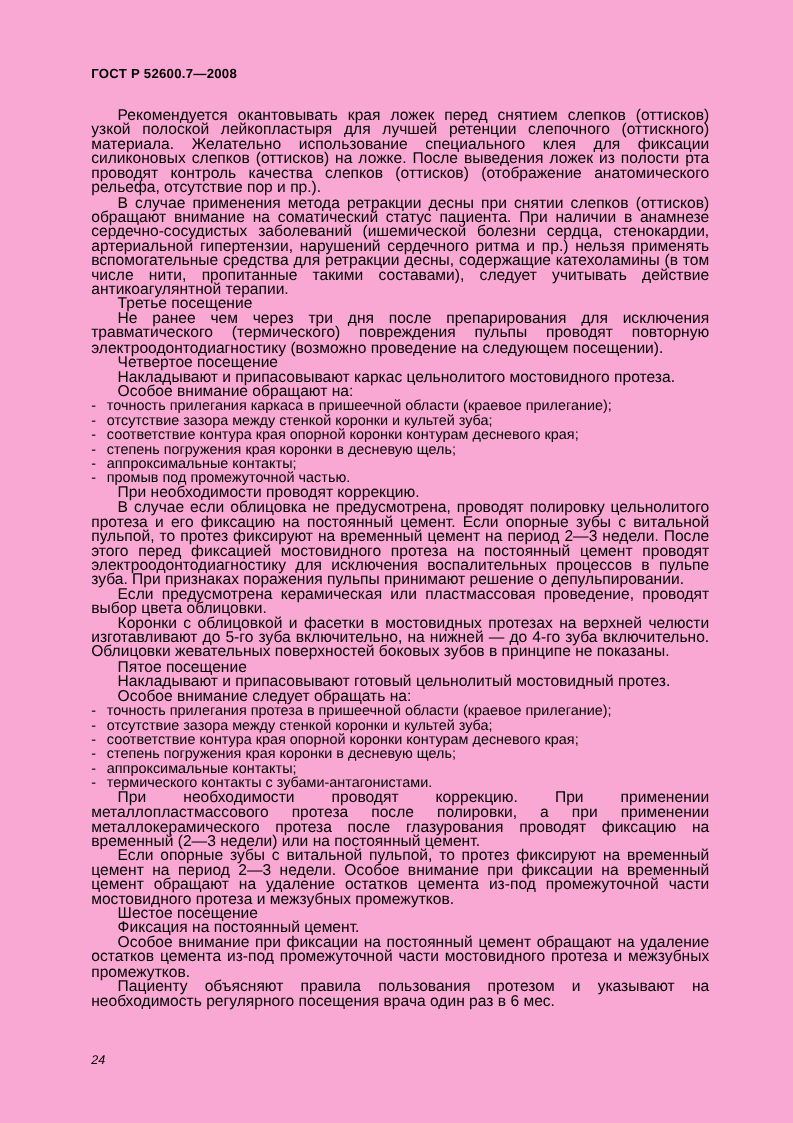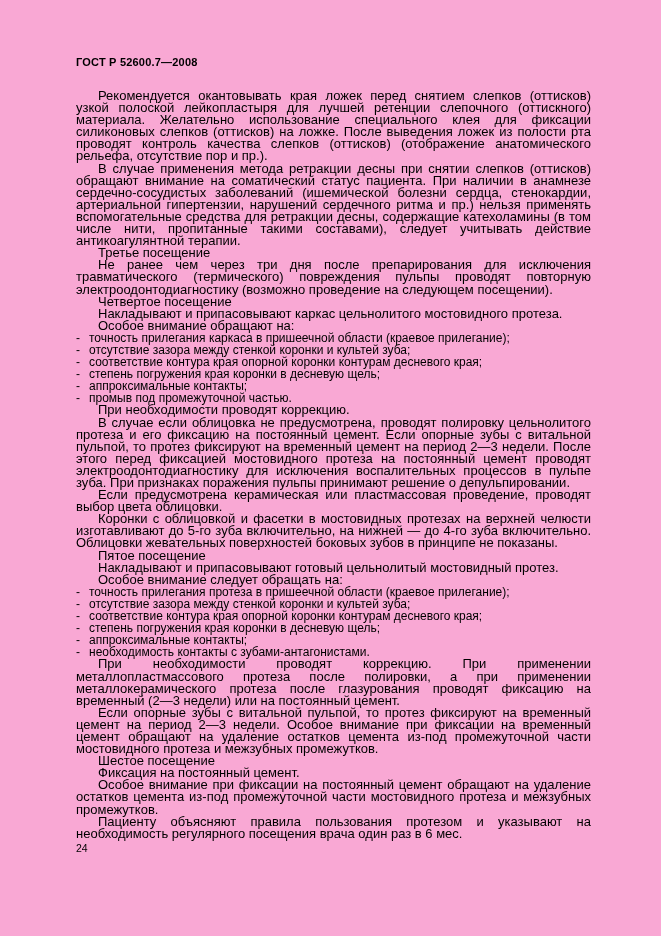--- a/index.html
+++ b/index.html
@@ -34,22 +34,23 @@
     margin: 0;
     font-size: 12px;
     line-height: 12.1px;
     text-align: justify;
     text-indent: 0;
   }
   .dash { display: inline-block; width: 13px; text-indent: 0; }
   .page-number {
     position: absolute;
     left: 76px;
-    top: 842px;
+    top: 878px;
     font-size: 10.5px;
+    font-style: italic;
   }
 </style>
 </head>
 <body>
 
 <div class="page">
 
   <div class="doc-header">ГОСТ Р 52600.7—2008</div>
 
   <div class="content">
@@ -78,21 +79,21 @@
     <p class="p">Пятое посещение</p>
     <p class="p">Накладывают и припасовывают готовый цельнолитый мостовидный протез.</p>
     <p class="p">Особое внимание следует обращать на:</p>
 
     <div class="list">
       <p class="li"><span class="dash">-</span><span>точность прилегания протеза в пришеечной области (краевое прилегание);</span></p>
       <p class="li"><span class="dash">-</span><span>отсутствие зазора между стенкой коронки и культей зуба;</span></p>
       <p class="li"><span class="dash">-</span><span>соответствие контура края опорной коронки контурам десневого края;</span></p>
       <p class="li"><span class="dash">-</span><span>степень погружения края коронки в десневую щель;</span></p>
       <p class="li"><span class="dash">-</span><span>аппроксимальные контакты;</span></p>
-      <p class="li"><span class="dash">-</span><span>необходимость контакты с зубами-антагонистами.</span></p>
+      <p class="li"><span class="dash">-</span><span>термического контакты с зубами-антагонистами.</span></p>
     </div>
 
     <p class="p">При необходимости проводят коррекцию. При применении металлопластмассового протеза после полировки, а при применении металлокерамического протеза после глазурования проводят фиксацию на временный (2—3 недели) или на постоянный цемент.</p>
     <p class="p">Если опорные зубы с витальной пульпой, то протез фиксируют на временный цемент на период 2—3 недели. Особое внимание при фиксации на временный цемент обращают на удаление остатков цемента из-под промежуточной части мостовидного протеза и межзубных промежутков.</p>
     <p class="p">Шестое посещение</p>
     <p class="p">Фиксация на постоянный цемент.</p>
     <p class="p">Особое внимание при фиксации на постоянный цемент обращают на удаление остатков цемента из-под промежуточной части мостовидного протеза и межзубных промежутков.</p>
     <p class="p">Пациенту объясняют правила пользования протезом и указывают на необходимость регулярного посещения врача один раз в 6 мес.</p>
 
   </div>

